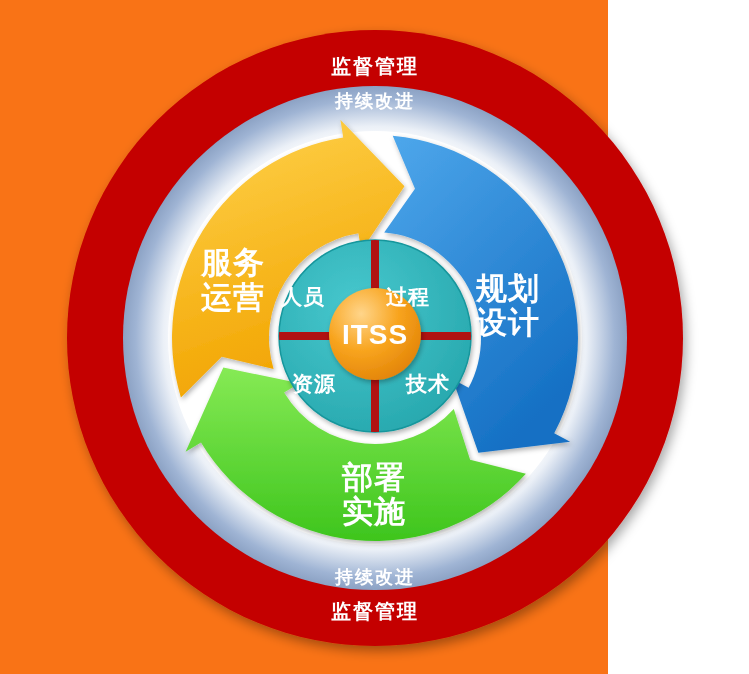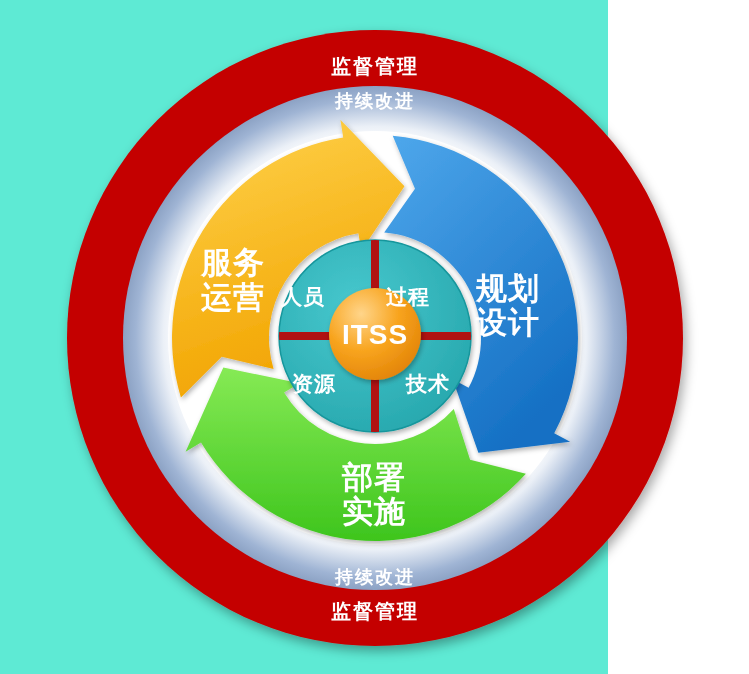--- a/index.html
+++ b/index.html
@@ -8,21 +8,21 @@
     width: 749px;
     height: 674px;
     background: #ffffff;
     overflow: hidden;
     font-family: "Liberation Sans", sans-serif;
   }
   .canvas {
     position: relative;
     width: 608px;
     height: 674px;
-    background: #5eead4;
+    background: #f97316;
   }
   svg { display: block; }
   text {
     font-family: "Liberation Sans", "DejaVu Sans", sans-serif;
     font-weight: bold;
     fill: #ffffff;
   }
   .ring-label  { font-size: 20px; letter-spacing: 2px; }
   .band-label  { font-size: 18px; letter-spacing: 2px; }
   .seg-label   { font-size: 31px; letter-spacing: 1px; }

